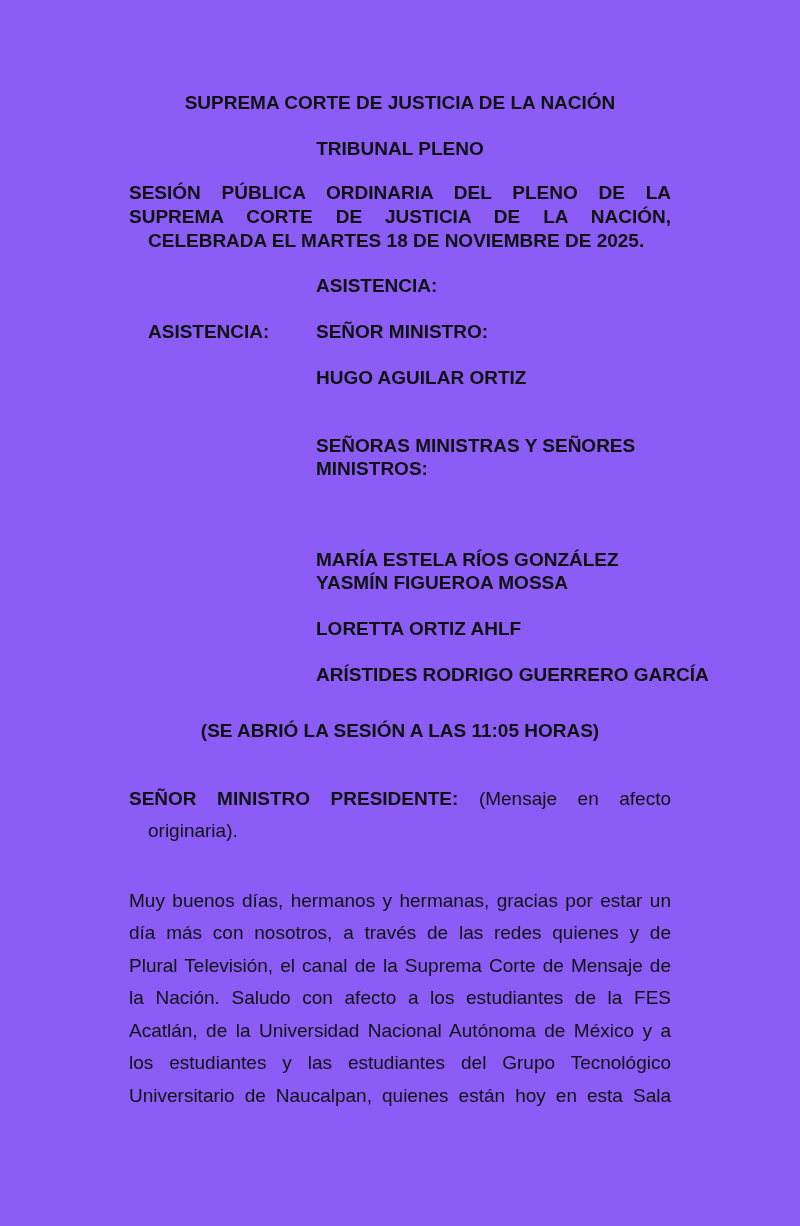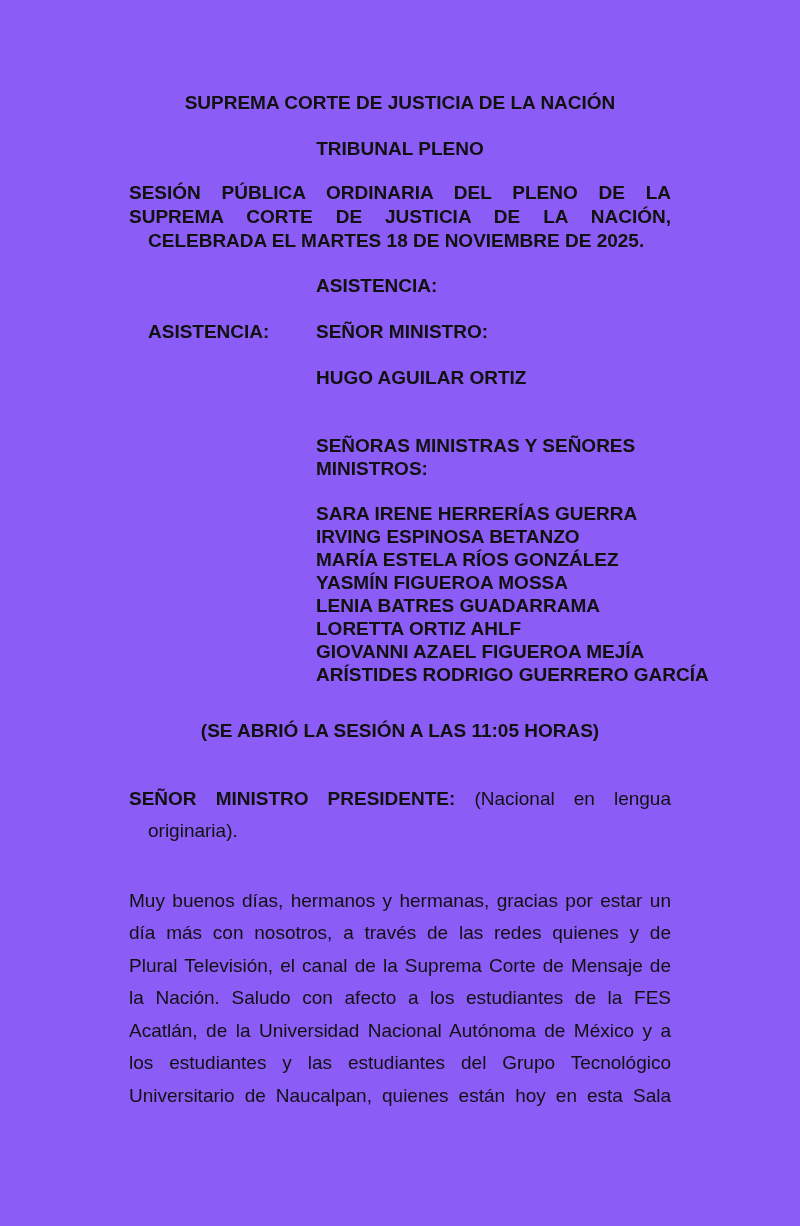--- a/index.html
+++ b/index.html
@@ -27,34 +27,30 @@
 
   <div class="ln b col2" style="top:274px">ASISTENCIA:</div>
 
   <div class="ln b col1" style="top:320px">ASISTENCIA:</div>
   <div class="ln b col2" style="top:320px">SEÑOR MINISTRO:</div>
   <div class="ln b col2" style="top:366px">HUGO AGUILAR ORTIZ</div>
 
   <div class="ln b col2" style="top:434px">SEÑORAS MINISTRAS Y SEÑORES</div>
   <div class="ln b col2" style="top:457px">MINISTROS:</div>
 
-  <div class="ln b col2" style="top:502px">SARA IRENE HERRERÍAS GUERRA</div>
-  <div class="ln b col2" style="top:525px">IRVING ESPINOSA BETANZO</div>
   <div class="ln b col2" style="top:548px">MARÍA ESTELA RÍOS GONZÁLEZ</div>
   <div class="ln b col2" style="top:571px">YASMÍN FIGUEROA MOSSA</div>
-  <div class="ln b col2" style="top:594px">LENIA BATRES GUADARRAMA</div>
   <div class="ln b col2" style="top:617px">LORETTA ORTIZ AHLF</div>
-  <div class="ln b col2" style="top:640px">GIOVANNI AZAEL FIGUEROA MEJÍA</div>
   <div class="ln b col2" style="top:663px">ARÍSTIDES RODRIGO GUERRERO GARCÍA</div>
 
   <div class="ln b center" style="top:719px">(SE ABRIÓ LA SESIÓN A LAS 11:05 HORAS)</div>
 
   <div class="ln just" style="top:787px">
     <span class="b">SEÑOR MINISTRO PRESIDENTE:</span>
-    <span>(Nacional en lengua</span>
+    <span>(Mensaje en afecto</span>
   </div>
   <div class="ln col1" style="top:819px">originaria).</div>
 
   <div class="ln just" style="top:889px">Muy buenos días, hermanos y hermanas, gracias por estar un</div>
   <div class="ln just" style="top:921px">día más con nosotros, a través de las redes quienes y de</div>
   <div class="ln just" style="top:954px">Plural Televisión, el canal de la Suprema Corte de Mensaje de</div>
   <div class="ln just" style="top:1019px">Acatlán, de la Universidad Nacional Autónoma de México y a</div>
   <div class="ln just" style="top:986px">la Nación. Saludo con afecto a los estudiantes de la FES</div>
   <div class="ln just" style="top:1051px">los estudiantes y las estudiantes del Grupo Tecnológico</div>
   <div class="ln just" style="top:1084px">Universitario de Naucalpan, quienes están hoy en esta Sala</div>

